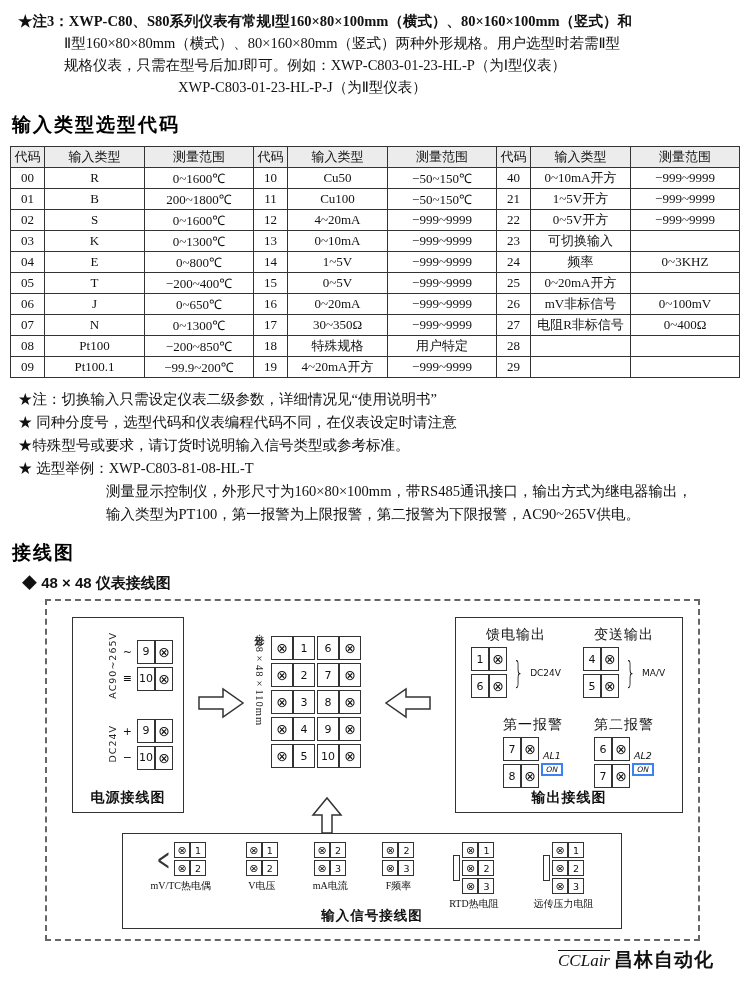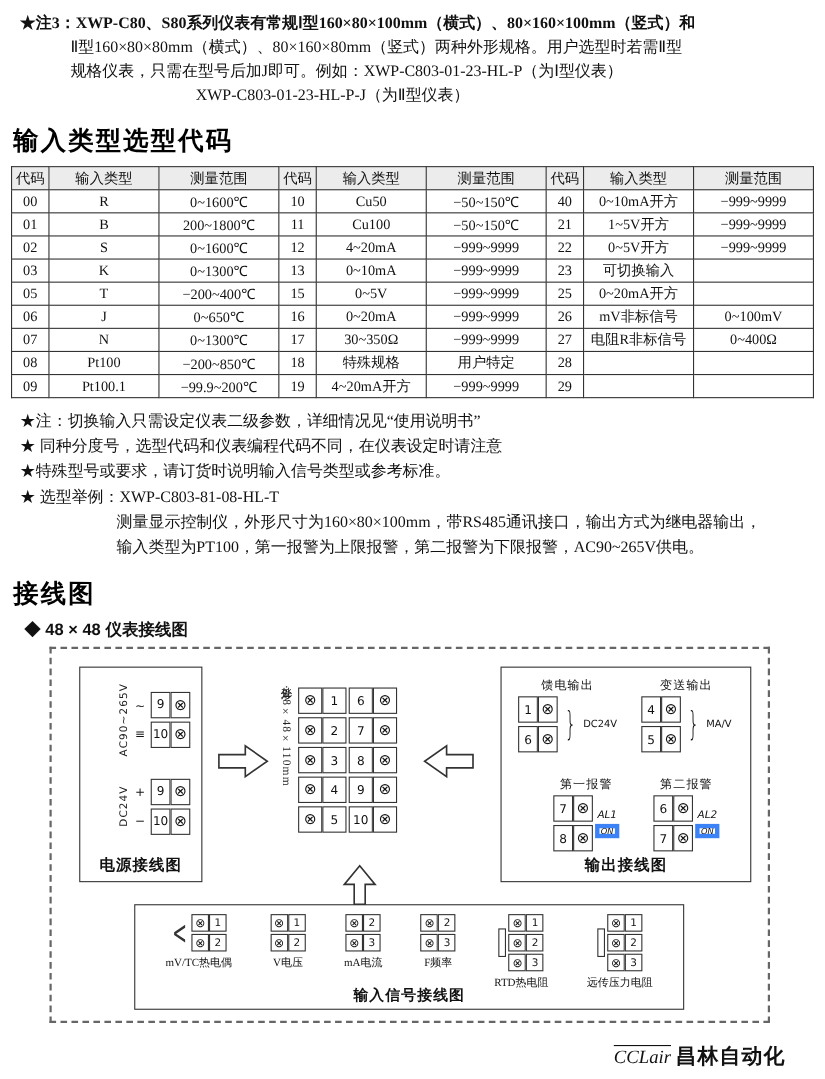--- a/index.html
+++ b/index.html
@@ -9,21 +9,21 @@
     color:#111; font-family:"Liberation Serif", serif;
   }
   
   .note3 { padding:10px 12px 0 18px; font-size:14.5px; line-height:22px; }
   .note3 .l1 { padding-left:0;font-weight:bold; }
   .note3 .l2, .note3 .l3 { padding-left:46px; }
   .note3 .l4 { padding-left:160px; }
   
   .section-title {
     font-family:"Liberation Sans", sans-serif; font-weight:bold;
-    font-size:23px; letter-spacing:2px; margin:14px 0 8px 12px; color:#000;
+    font-size:19px; letter-spacing:2px; margin:14px 0 8px 12px; color:#000;
   }
   
   table.code-table { border-collapse:collapse; table-layout:fixed; width:730px; margin:0 auto; font-size:13px; }
   .code-table th, .code-table td {
     border:1px solid #333; text-align:center; height:21px; padding:0 1px;
     font-weight:normal; white-space:nowrap; overflow:hidden;
   }
   .code-table thead th { background:#ececec; }
   col.c-code { width:34px; } col.c-type { width:100px; } col.c-range { width:109px; }
   
@@ -51,27 +51,27 @@
     font-family:"DejaVu Sans", sans-serif; color:#222; }
   .sym-col { display:flex; flex-direction:column; justify-content:space-around; height:52px; font-size:11px;
     font-family:"DejaVu Sans", sans-serif; text-align:center; }
   
   .center-strip { position:absolute; left:205px; top:26px; display:flex; gap:5px; align-items:center; }
   .center-strip .vlabel-cjk { writing-mode:vertical-rl; font-size:10.5px; letter-spacing:1px; height:150px; color:#222; }
   .center-strip .cell { width:22px; }
   .strip-cols { display:flex; gap:2px; }
   
   .out-group { position:absolute; width:104px; }
-  .out-label { text-align:center; font-size:11px; letter-spacing:1px; margin-bottom:3px; }
+  .out-label { text-align:center; font-size:14px; letter-spacing:1px; margin-bottom:3px; }
   .out-body { display:flex; align-items:center; justify-content:center; gap:2px; }
   .brace { font-size:30px; line-height:1; transform:scaleX(0.55); font-family:"DejaVu Sans", sans-serif; font-weight:200; }
   .out-tag { font-size:9px; font-family:"DejaVu Sans", sans-serif; }
   .al-col { display:flex; flex-direction:column; align-items:center; gap:2px;font-style:italic; }
   .al-tag { font-size:9.5px; font-family:"DejaVu Sans", sans-serif; }
-  .on-box { width:22px; height:13px; border:4px solid #3b82f6; font-size:7.5px; display:flex; align-items:center;
+  .on-box { width:22px; height:13px; border:2px solid #3b82f6; font-size:7.5px; display:flex; align-items:center;
     justify-content:center; font-family:"DejaVu Sans", sans-serif; }
   
   .in-groups { display:flex; justify-content:space-around; align-items:flex-start; padding:8px 10px 0 10px; }
   .in-group { display:flex; flex-direction:column; align-items:center; }
   .in-body { display:flex; align-items:center; gap:2px; }
   .in-label { font-size:10px; margin-top:3px; white-space:nowrap; }
   .tc { font-family:"DejaVu Sans", sans-serif; font-size:20px; transform:scale(0.8,1.5); line-height:1; color:#333; }
   .resistor { width:7px; height:26px; border:1px solid #333; }
   
   .arrow { position:absolute; }
@@ -156,20 +156,31 @@
         <td>K</td>
         <td>0~1300℃</td>
         <td>13</td>
         <td>0~10mA</td>
         <td>−999~9999</td>
         <td>23</td>
         <td>可切换输入</td>
         <td></td>
       </tr>
       <tr>
+        <td>04</td>
+        <td>E</td>
+        <td>0~800℃</td>
+        <td>14</td>
+        <td>1~5V</td>
+        <td>−999~9999</td>
+        <td>24</td>
+        <td>频率</td>
+        <td>0~3KHZ</td>
+      </tr>
+      <tr>
         <td>05</td>
         <td>T</td>
         <td>−200~400℃</td>
         <td>15</td>
         <td>0~5V</td>
         <td>−999~9999</td>
         <td>25</td>
         <td>0~20mA开方</td>
         <td></td>
       </tr>

